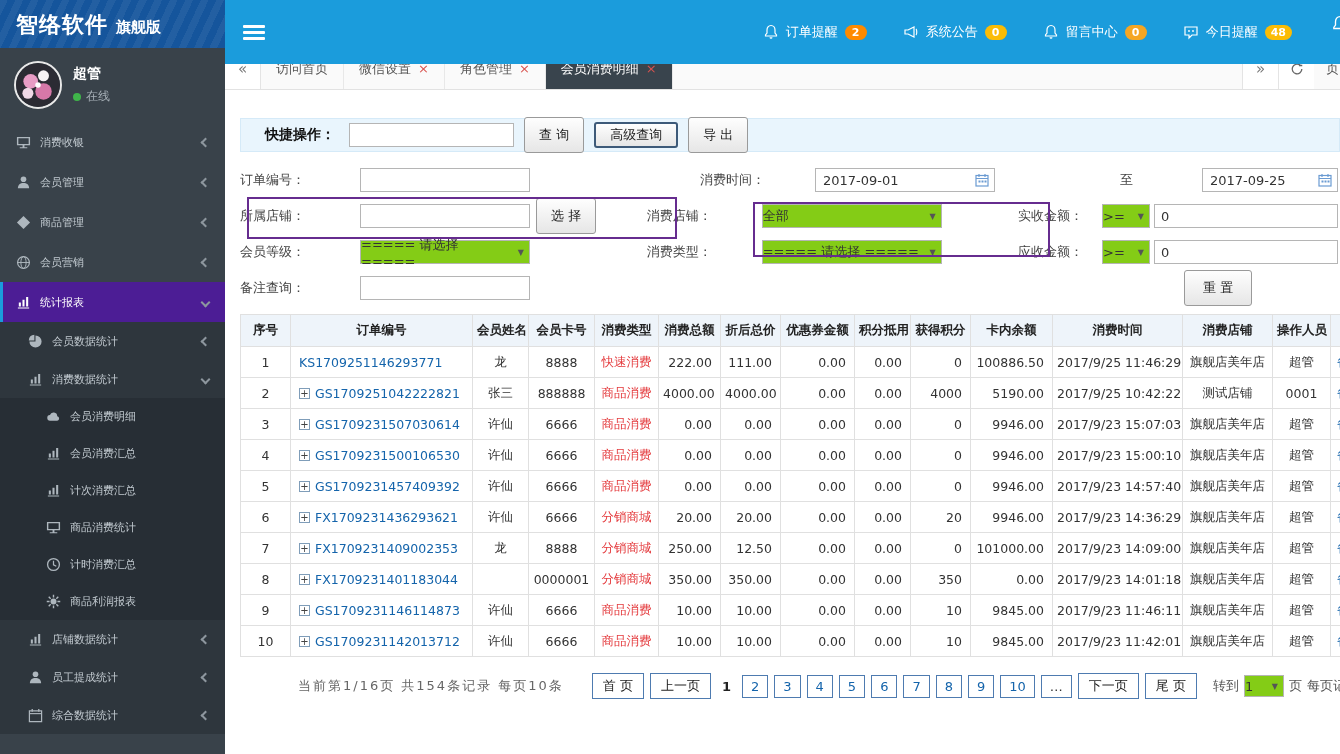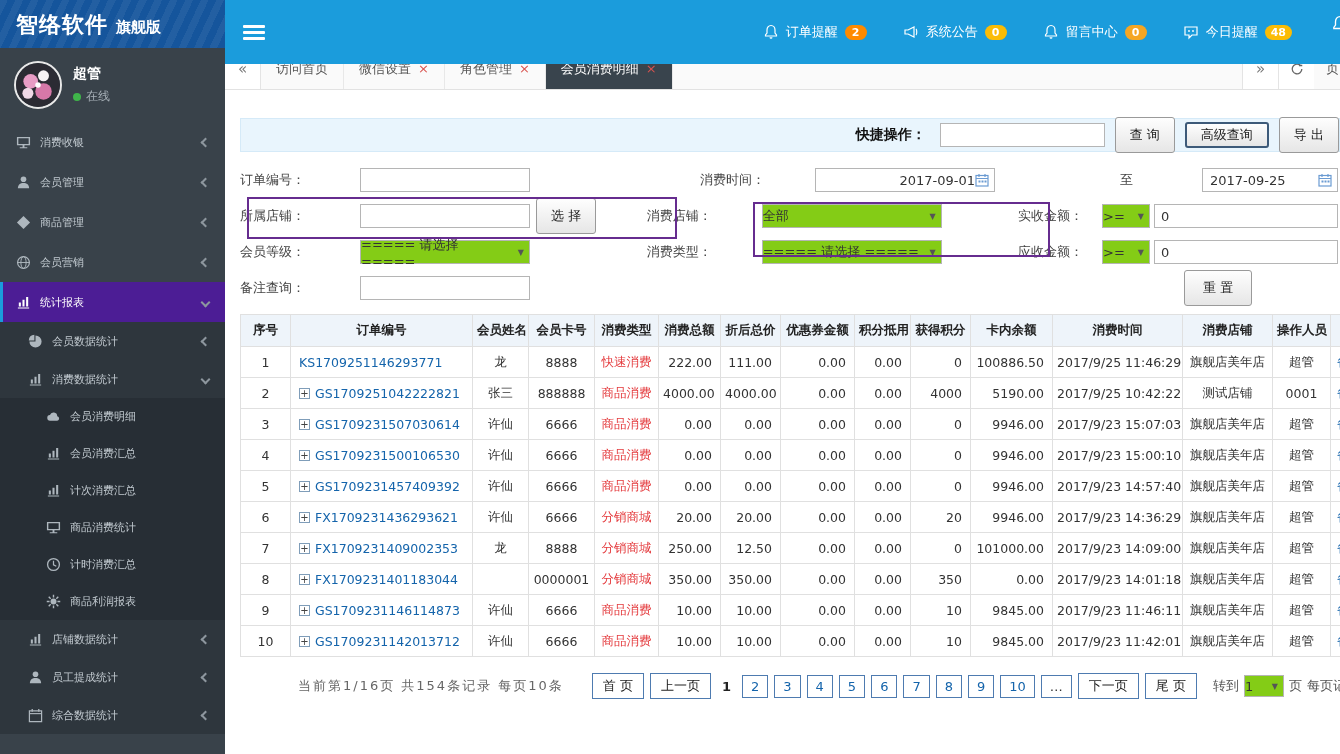--- a/index.html
+++ b/index.html
@@ -42,21 +42,21 @@
   .tbox { width:36px; border-right:1px solid #e4e4e4; display:flex; align-items:center; justify-content:center; color:#777; background:#fff; cursor:pointer; font-size:15px; }
   .tab { display:flex; align-items:center; padding:0 15px; border-right:1px solid #e8e8e8; color:#555; font-size:13px; gap:7px; cursor:pointer; white-space:nowrap; }
   .tab .x { color:#d9534f; font-size:13px; }
   .tab.active { background:#39444d; color:#fff; }
   .tab-right { margin-left:auto; display:flex; align-items:stretch; }
   .tbox.bl { border-left:1px solid #e4e4e4; border-right:none; }
   .toverflow { display:flex; align-items:center; padding:0 2px 0 12px; color:#555; white-space:nowrap; overflow:hidden; width:26px; }
 
   
   .main { position:absolute; top:90px; left:225px; right:0; bottom:0; background:#fff; overflow:hidden; padding:28px 0 0 15px; }
-  .quickbar { height:34px; background:#e9f5fd; border:1px solid #d5eaf8; display:flex; align-items:center; padding-left:24px; gap:10px;justify-content:flex-end; }
+  .quickbar { height:34px; background:#e9f5fd; border:1px solid #d5eaf8; display:flex; align-items:center; padding-left:24px; gap:10px; }
   .quickbar .ql { font-weight:bold; font-size:14px; color:#111; margin-right:4px; }
   input.inp { height:24px; border:1px solid #b5b5b5; background:#fff; padding:0 6px; font:inherit; color:#333; }
   .q-inp { width:165px; }
   .btn { height:36px; padding:0 14px; border:1px solid #9a9a9a; border-radius:3px; background:linear-gradient(#fefefe,#e6e6e6); font:inherit; font-size:13px; color:#222; cursor:pointer; white-space:nowrap; }
   .btn.adv { border:2px solid #3d5a79; height:26px; }
 
   .filters { margin-top:10px; }
   .f-row { display:flex; align-items:center; height:36px; }
   .c1 { width:460px; display:flex; align-items:center; }
   .c2 { width:420px; display:flex; align-items:center; }
@@ -66,21 +66,21 @@
   .c2 .lbl { width:115px; }
   .c3 .lbl { width:84px; }
   .c3 .lbl-sm { width:46px; }
   .f-inp { width:170px; }
   .sel { height:24px; border:1px solid #b5b5b5; background:#84cc16; display:flex; align-items:center; justify-content:space-between; padding:0 5px 0 0; cursor:pointer; color:#333; }
   .sel .ar { font-size:8px; color:#555; margin-left:6px; }
   .sel-170 { width:170px; }
   .sel-180 { width:180px; }
   .sel-op { width:48px; margin-right:4px; }
   .dateinp { height:24px; border:1px solid #b5b5b5; background:#fff; display:flex; align-items:center; justify-content:space-between; padding:0 5px 0 7px; cursor:pointer; }
-  .d-180 { width:180px;justify-content:flex-end; }
+  .d-180 { width:180px; }
   .d-fill { flex:1;margin-left:36px; }
   .amt-inp { flex:1; }
   .cal { width:14px; height:14px; flex:none; }
   .reset-btn { margin-left:64px; padding:0 18px; }
 
   
   .tablewrap { margin-top:8px; width:1100px; overflow:hidden; }
   table { border-collapse:collapse; table-layout:fixed; width:1150px; font-size:12.5px; }
   th,td { border:1px solid #e0e0e0; height:31px; padding:0 4px; overflow:hidden; white-space:nowrap; text-align:center; }
   th { background:#eef4fa; font-weight:bold; color:#222; height:32px; }

